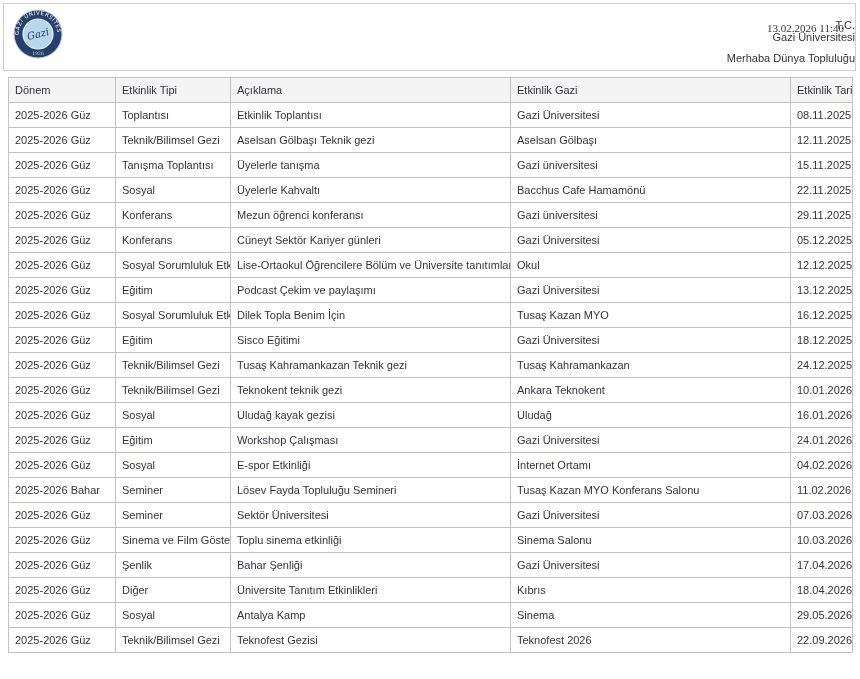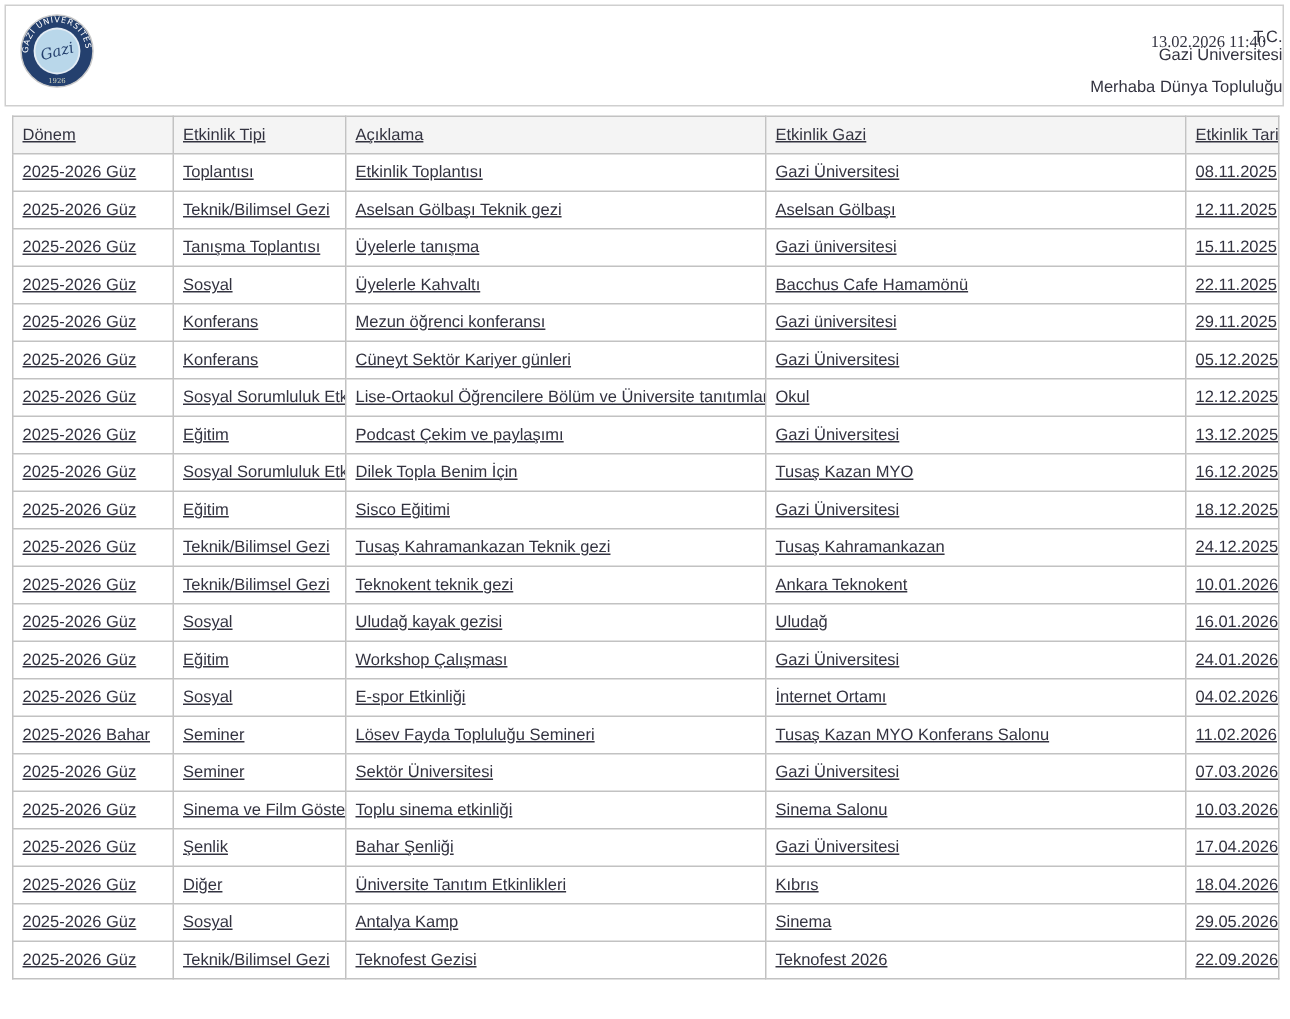--- a/index.html
+++ b/index.html
@@ -21,21 +21,21 @@
   }
   .hdr-line3 { margin-top:9px; }
   .timestamp {
     position:absolute; right:11px; top:18px;
     font-size:11px; color:#333340;font-family:Liberation Serif, serif;
   }
   
   table.report {
     position:absolute; left:8px; top:77px; width:844px;
     border-collapse:collapse; table-layout:fixed;
-    font-size:11px; color:#333340;text-decoration:underline;
+    font-size:11px; color:#333340;
   }
   table.report th, table.report td {
     border:1px solid #c2c2c2;
     height:25px; padding:0 0 0 6px;
     text-align:left; vertical-align:middle;
     font-weight:normal; white-space:nowrap; overflow:hidden;
   }
   table.report thead th { background:#f4f4f4; }
   table.report tbody td { background:#fff; }
 </style>

